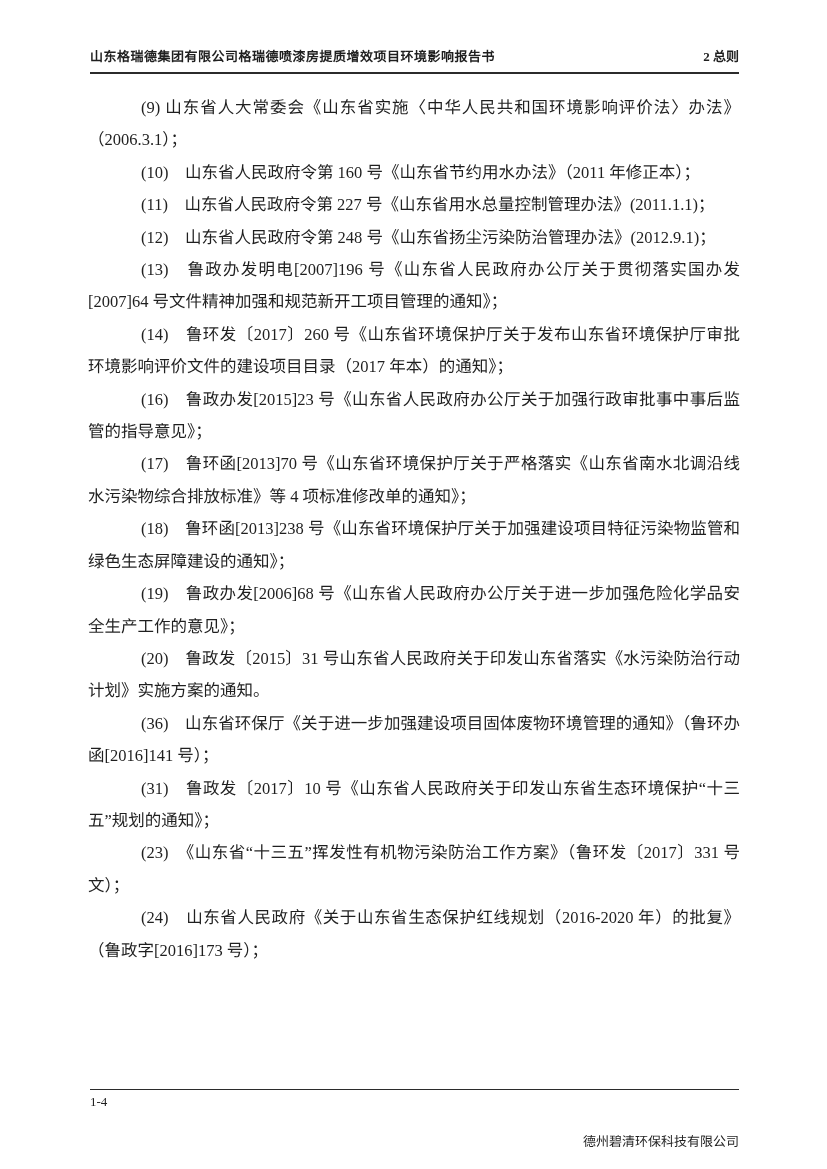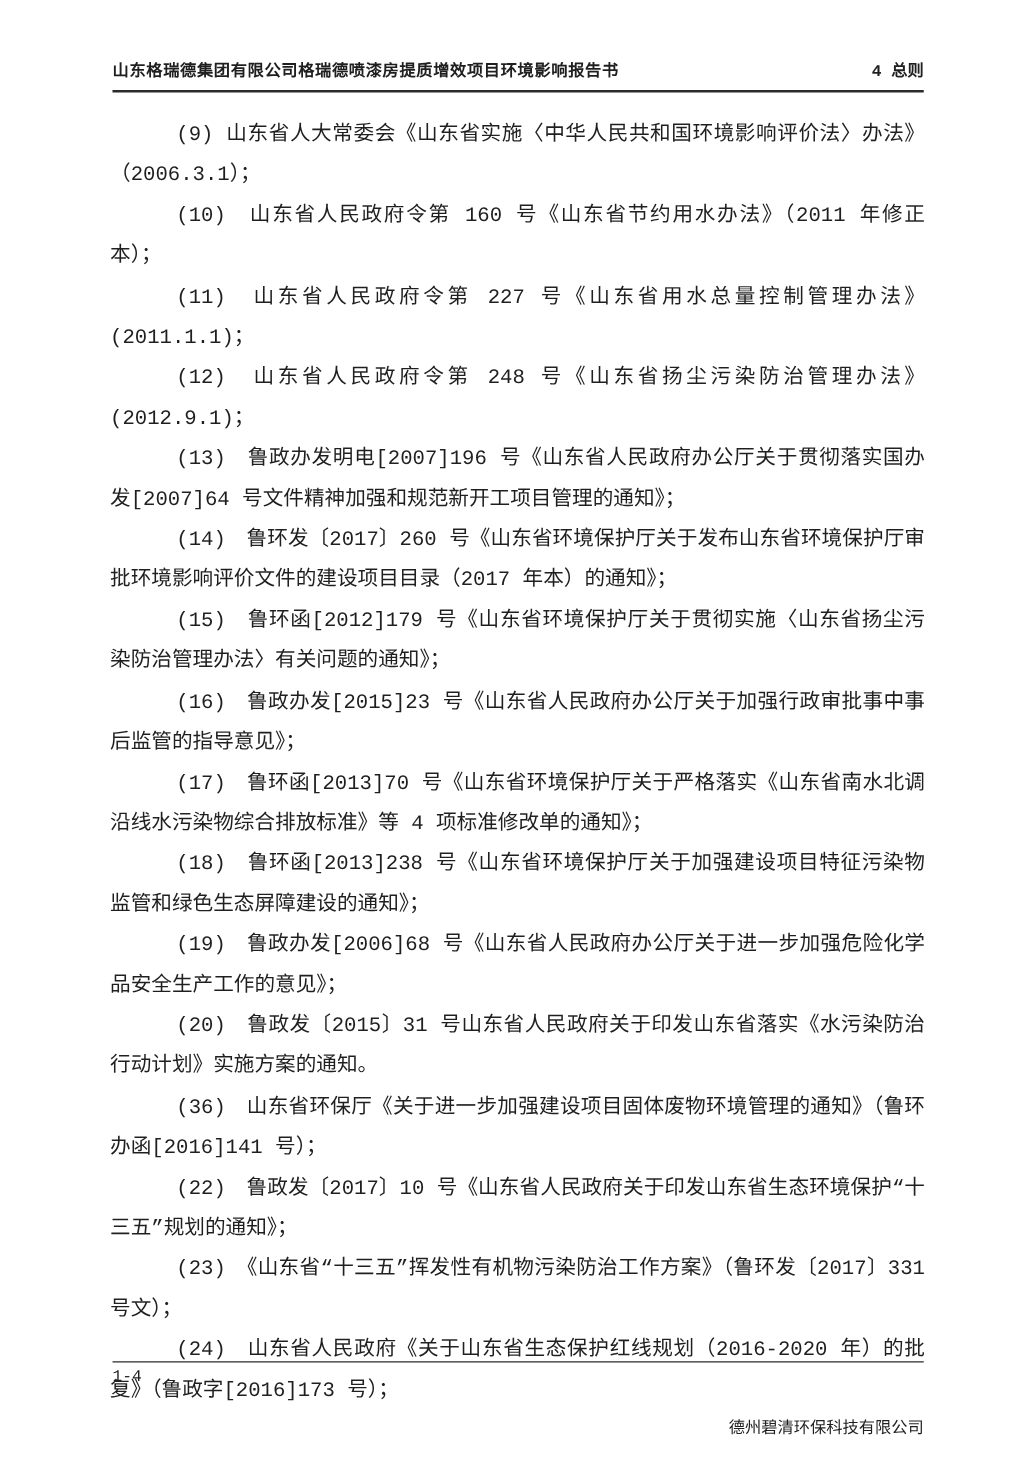--- a/index.html
+++ b/index.html
@@ -10,21 +10,20 @@
     font-family: "Liberation Serif", "DejaVu Serif", serif;
   }
   .page {
     position: relative;
     width: 827px;
     height: 1169px;
     margin: 0 auto;
     background: #ffffff;
     color: #1f1f1f;
     overflow: hidden;
-    font-family: Liberation Mono, monospace;
   }
   
   .header {
     position: absolute;
     left: 90px;
     right: 88px;
     top: 46px;
     height: 28px;
     border-bottom: 2px solid #2b2b2b;
     display: flex;
@@ -85,38 +84,37 @@
     margin-top: 37px;
   }
 </style>
 </head>
 <body>
 
 <div class="page">
 
   <header class="header">
     <span class="header-left">山东格瑞德集团有限公司格瑞德喷漆房提质增效项目环境影响报告书</span>
-    <span class="header-right">4 总则</span>
+    <span class="header-right">2 总则</span>
   </header>
 
   <main class="body">
       <p class="para">(9) 山东省人大常委会《山东省实施〈中华人民共和国环境影响评价法〉办法》（2006.3.1）；</p>
       <p class="para">(10)　山东省人民政府令第 160 号《山东省节约用水办法》（2011 年修正本）；</p>
       <p class="para">(11)　山东省人民政府令第 227 号《山东省用水总量控制管理办法》(2011.1.1)；</p>
       <p class="para">(12)　山东省人民政府令第 248 号《山东省扬尘污染防治管理办法》(2012.9.1)；</p>
       <p class="para">(13)　鲁政办发明电[2007]196 号《山东省人民政府办公厅关于贯彻落实国办发[2007]64 号文件精神加强和规范新开工项目管理的通知》；</p>
       <p class="para">(14)　鲁环发〔2017〕260 号《山东省环境保护厅关于发布山东省环境保护厅审批环境影响评价文件的建设项目目录（2017 年本）的通知》；</p>
-      <p class="para">(15)　鲁环函[2012]179 号《山东省环境保护厅关于贯彻实施〈山东省扬尘污染防治管理办法〉有关问题的通知》；</p>
       <p class="para">(16)　鲁政办发[2015]23 号《山东省人民政府办公厅关于加强行政审批事中事后监管的指导意见》；</p>
       <p class="para">(17)　鲁环函[2013]70 号《山东省环境保护厅关于严格落实《山东省南水北调沿线水污染物综合排放标准》等 4 项标准修改单的通知》；</p>
       <p class="para">(18)　鲁环函[2013]238 号《山东省环境保护厅关于加强建设项目特征污染物监管和绿色生态屏障建设的通知》；</p>
       <p class="para">(19)　鲁政办发[2006]68 号《山东省人民政府办公厅关于进一步加强危险化学品安全生产工作的意见》；</p>
       <p class="para">(20)　鲁政发〔2015〕31 号山东省人民政府关于印发山东省落实《水污染防治行动计划》实施方案的通知。</p>
       <p class="para">(36)　山东省环保厅《关于进一步加强建设项目固体废物环境管理的通知》（鲁环办函[2016]141 号）；</p>
-      <p class="para">(22)　鲁政发〔2017〕10 号《山东省人民政府关于印发山东省生态环境保护“十三五”规划的通知》；</p>
+      <p class="para">(31)　鲁政发〔2017〕10 号《山东省人民政府关于印发山东省生态环境保护“十三五”规划的通知》；</p>
       <p class="para">(23)　《山东省“十三五”挥发性有机物污染防治工作方案》（鲁环发〔2017〕331 号文）；</p>
       <p class="para">(24)　山东省人民政府《关于山东省生态保护红线规划（2016-2020 年）的批复》（鲁政字[2016]173 号）；</p>
     </main>
 
   <footer class="footer">
     <span class="footer-page">1-4</span>
     <span class="footer-company">德州碧清环保科技有限公司</span>
   </footer>
 
 </div>

